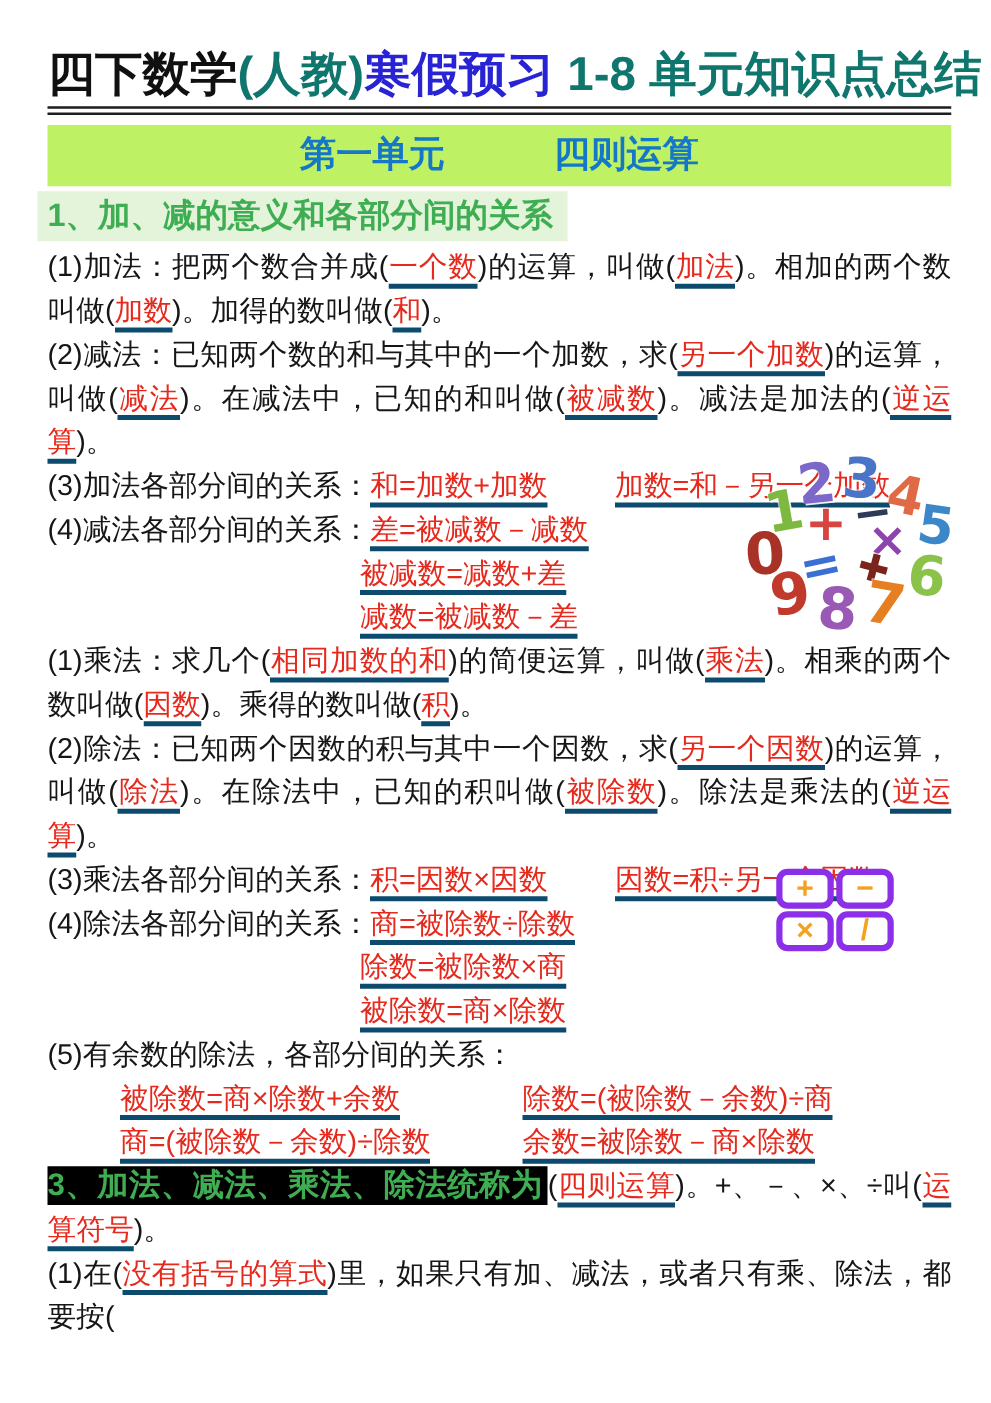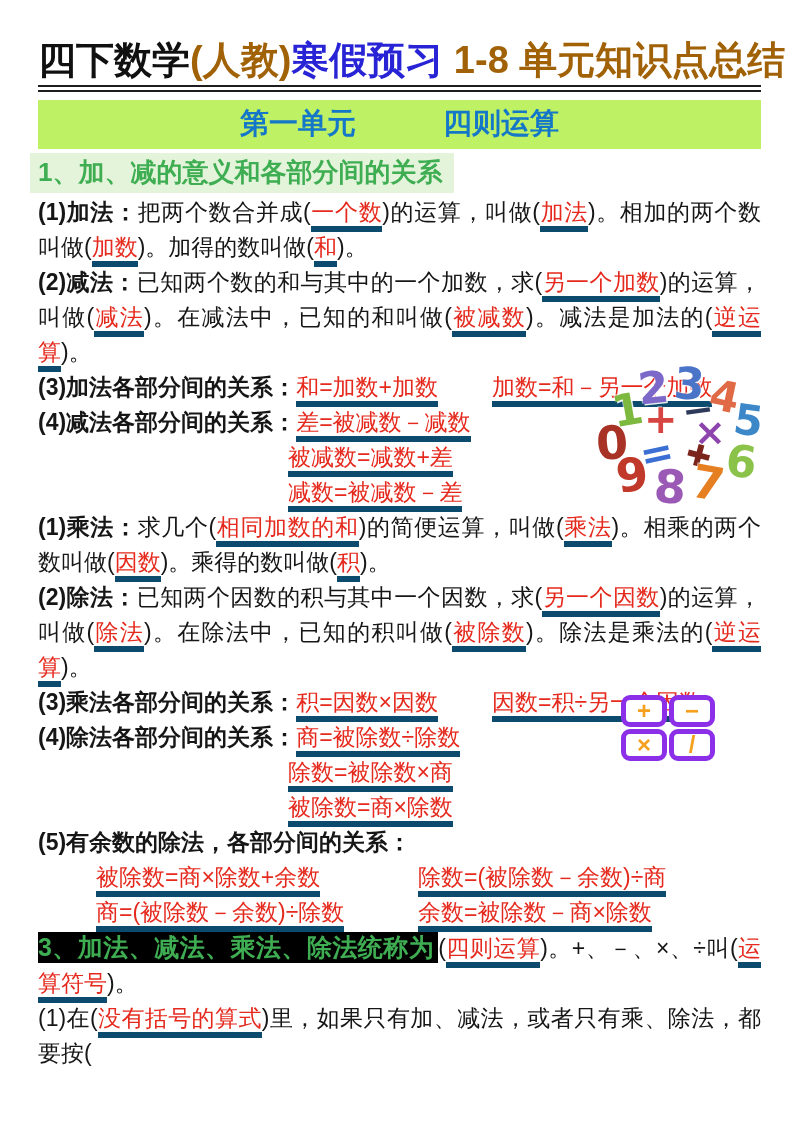--- a/index.html
+++ b/index.html
@@ -1,31 +1,31 @@
 <!DOCTYPE html>
 <html><head>
 <meta charset="utf-8">
 <style>
   html,body{margin:0;padding:0;background:#ffffff;}
   .page{position:relative;width:793px;height:1122px;background:#fff;overflow:hidden;
         font-family:"Liberation Sans",sans-serif;color:#161616;}
   .content{position:absolute;left:38px;right:32px;top:38px;}
   .doc-title{font-size:38px;font-weight:bold;line-height:44px;white-space:nowrap;}
-  .t-black{color:#101010;} .t-red{color:#a16207;margin-top:16px;} .t-blue{color:#2824d6;}
+  .t-black{color:#101010;} .t-red{color:#0f766e;margin-top:16px;} .t-blue{color:#2824d6;}
   .title-rule{height:3px;border-top:2px solid #1d1d1d;border-bottom:2px solid #1d1d1d;margin-top:3px;}
   .unit-bar{margin-top:8px;background:#bef264;color:#1577c8;font-weight:bold;font-size:29px;
             text-align:center;padding:4px 0 5px 0;}
   .body-flow{margin-top:4px;}
   .sec-h{line-height:35px;margin:2px 0;}
   .sec-h-inner{display:inline-block;background:#e4f4da;color:#3fae53;font-weight:bold;
                font-size:26px;padding:2px 12px 3px 8px;margin-left:-8px;}
   .para{font-size:23px;line-height:35px;text-align:justify;}
   .seg{white-space:pre-wrap;}
-  .seg-b{font-weight:bold;margin-top:40px;}
-  .seg-r,.seg-f{color:#e5291d;border-bottom:6px solid #0c4a6e;padding-bottom:1px;}
+  .seg-b{font-weight:normal;margin-top:40px;}
+  .seg-r,.seg-f{color:#e5291d;border-bottom:4px solid #0c4a6e;padding-bottom:1px;}
   .seg-gap{display:inline-block;width:54px;}
   .seg-gh{background:#000000;color:#3fae53;font-weight:bold;font-size:25px;padding:1px 4px 2px 0;}
   .indent{padding-left:250px;}
   .cols{display:flex;padding-left:58px;}
   .cols .c0{width:322px;}
   .footer{position:absolute;left:0;right:0;top:1068px;text-align:center;
           font-family:"Liberation Serif",serif;font-size:18px;color:#1c1c1c;}
   
   .cluster{position:absolute;left:588px;top:348px;width:185px;height:158px;}
   .cluster span{position:absolute;font-weight:bold;font-family:"DejaVu Sans",sans-serif;

